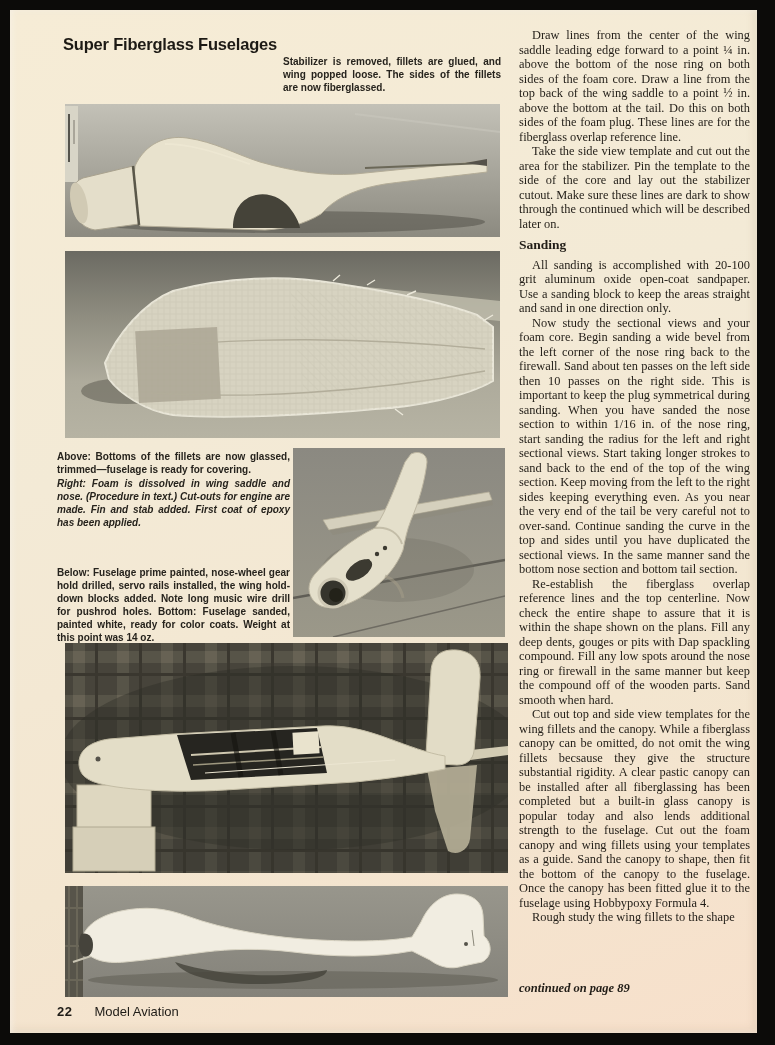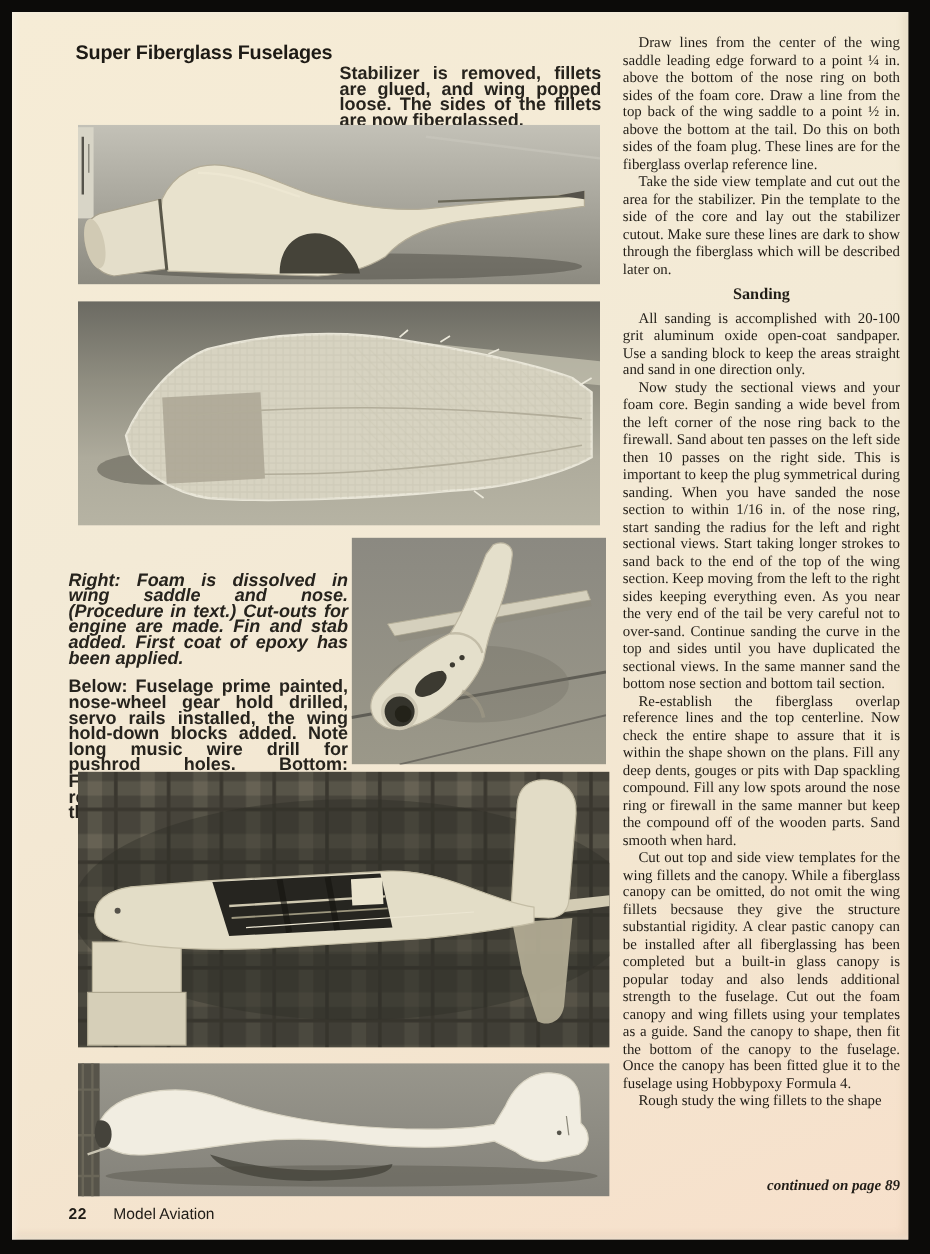--- a/index.html
+++ b/index.html
@@ -12,48 +12,48 @@
     position:absolute;left:10px;top:10px;width:747px;height:1023px;
     background:linear-gradient(160deg,#f6ecd6 0%,#f3ead6 38%,#f3e6d0 70%,#f7e0cb 100%);
     box-shadow:inset 2px 0 6px rgba(255,255,255,.45), inset -3px -3px 8px rgba(120,95,60,.12);
   }
   .title{
     position:absolute;left:53px;top:25px;margin:0;
     font-size:16.5px;font-weight:bold;letter-spacing:-.2px;color:#1d1a15;
   }
   .cap{
     position:absolute;margin:0;
-    font-size:15px;font-weight:bold;line-height:13.1px;
+    font-size:10px;font-weight:bold;line-height:13.1px;
     color:#26231d;text-align:justify;
   }
   .cap-top{left:273px;top:45px;width:218px;}
   .cap-above{left:47px;top:440px;width:233px;}
   .cap-right{left:47px;top:467px;width:233px;font-style:italic;}
   .cap-below{left:47px;top:556px;width:233px;}
   .photo{position:absolute;display:block;}
   #photo1{left:55px;top:94px;}
   #photo2{left:55px;top:241px;}
   #photo3{left:283px;top:438px;}
   #photo4{left:55px;top:633px;}
   #photo5{left:55px;top:876px;}
   .col-right{
     position:absolute;left:509px;top:18px;width:231px;height:952px;overflow:hidden;
     font-family:"Liberation Serif",serif;font-size:12.4px;line-height:14.5px;
     color:#211d17;text-align:justify;
   }
   .col-right p{margin:0;text-indent:13px;}
   .col-right p.noindent{text-indent:0;}
   .col-right h2{
-    margin:7px 0 5px 0;text-align:center;font-size:13.5px;font-weight:bold;
+    margin:7px 0 5px 0;text-align:left;font-size:13.5px;font-weight:bold;
     font-family:"Liberation Serif",serif;color:#211d17;text-indent:0;
   }
   .continued{
     position:absolute;left:509px;top:971px;width:231px;margin:0;
     font-family:"Liberation Serif",serif;font-style:italic;font-weight:bold;
-    font-size:12.5px;color:#211d17;text-align:right;
+    font-size:12.5px;color:#211d17;
   }
   .footer{
     position:absolute;left:47px;top:994px;color:#1f1c17;font-size:13px;
   }
   .footer .pg{font-weight:bold;margin-right:22px;letter-spacing:.5px;}
 </style>
 </head>
 <body>
 
 <div class="page">
@@ -108,22 +108,23 @@
     <ellipse cx="62" cy="140" rx="46" ry="13" fill="#565349" opacity=".5"></ellipse>
     <path d="M40,112 C52,84 78,52 108,40 C160,26 220,24 268,32 C320,40 380,52 412,64 L428,76 L428,130 C400,146 350,156 310,158 C250,164 160,168 108,164 C80,160 54,142 44,128 Z" fill="#d7d3c1" stroke="#e9e6d8" stroke-width="2"></path>
     <path d="M40,112 C52,84 78,52 108,40 C160,26 220,24 268,32 C320,40 380,52 412,64 L428,76 L428,130 C400,146 350,156 310,158 C250,164 160,168 108,164 C80,160 54,142 44,128 Z" fill="url(#weave)" opacity=".45"></path>
     <polygon points="225,38 412,64 420,128 240,150" fill="url(#weaved)" opacity=".4"></polygon>
     <rect x="72" y="78" width="82" height="72" fill="#a9a391" opacity=".8" transform="rotate(-3 113 114)"></rect>
     <path d="M88,96 C180,86 300,86 420,98" stroke="#b2ad9a" fill="none" stroke-width="1.3"></path>
     <path d="M86,142 C180,148 300,142 420,120" stroke="#b2ad9a" fill="none" stroke-width="1.3"></path>
     <path d="M268,30 l7,-6 M302,34 l8,-5 M342,44 l9,-4 M418,70 l10,-6 M330,158 l8,6" stroke="#ebe8da" stroke-width="1.4" fill="none"></path>
   </svg>
 
+  <p class="cap cap-above">Above: Bottoms of the fillets are now glassed, trimmed—fuselage is ready for covering.</p>
   <p class="cap cap-right">Right: Foam is dissolved in wing saddle and nose. (Procedure in text.) Cut-outs for engine are made. Fin and stab added. First coat of epoxy has been applied.</p>
-  <p class="cap cap-below">Below: Fuselage prime painted, nose-wheel gear hold drilled, servo rails installed, the wing hold-down blocks added. Note long music wire drill for pushrod holes. Bottom: Fuselage sanded, painted white, ready for color coats. Weight at this point was 17 oz.</p>
+  <p class="cap cap-below">Below: Fuselage prime painted, nose-wheel gear hold drilled, servo rails installed, the wing hold-down blocks added. Note long music wire drill for pushrod holes. Bottom: Fuselage sanded, painted white, ready for color coats. Weight at this point was 14 oz.</p>
 
   <svg id="photo3" class="photo" width="212" height="189" viewBox="0 0 212 189">
     <title>Fuselage with fin and stab added, nose ring and engine cut-outs visible</title>
     <defs>
       <linearGradient id="g3" x1="0" y1="0" x2="0" y2="1">
         <stop offset="0" stop-color="#8b8981"></stop>
           <stop offset="1" stop-color="#9b9889"></stop>
       </linearGradient>
     </defs>
     <rect width="212" height="189" fill="url(#g3)"></rect>
@@ -190,21 +191,21 @@
     <line x1="8" y1="76" x2="26" y2="70" stroke="#c9c4b2" stroke-width="2"></line>
     <path d="M16,58 C17,42 32,30 56,25 C80,20 100,22 122,30 C160,44 210,52 255,54 C295,56 325,55 347,51 L356,36 C364,18 377,8 392,8 C407,8 417,15 418,29 L419,50 C428,58 427,71 417,76 L398,80 C386,84 374,81 365,74 L347,65 C310,72 268,71 228,66 C195,62 165,63 140,66 C115,69 85,74 60,76 C40,78 22,74 16,58 Z" fill="#f1ede1" stroke="#d9d4c3" stroke-width="1"></path>
     <path d="M110,76 C160,92 220,92 262,84 C262,92 240,97 200,98 C160,99 120,92 110,76 Z" fill="#45433b" opacity=".8"></path>
     <path d="M16,48 C13,56 13,64 18,70 C24,72 28,67 28,59 C28,51 23,46 16,48 Z" fill="#45433b"></path>
     <circle cx="401" cy="58" r="2" fill="#55534a"></circle>
     <line x1="407" y1="44" x2="409" y2="60" stroke="#8a8779" stroke-width="1"></line>
   </svg>
 
   <div class="col-right">
     <p>Draw lines from the center of the wing saddle leading edge forward to a point ¼ in. above the bottom of the nose ring on both sides of the foam core. Draw a line from the top back of the wing saddle to a point ½ in. above the bottom at the tail. Do this on both sides of the foam plug. These lines are for the fiberglass overlap reference line.</p>
-    <p>Take the side view template and cut out the area for the stabilizer. Pin the template to the side of the core and lay out the stabilizer cutout. Make sure these lines are dark to show through the fiberglass which will be described later on.</p>
+    <p>Take the side view template and cut out the area for the stabilizer. Pin the template to the side of the core and lay out the stabilizer cutout. Make sure these lines are dark to show through the continued which will be described later on.</p>
     <h2>Sanding</h2>
     <p>All sanding is accomplished with 20-100 grit aluminum oxide open-coat sandpaper. Use a sanding block to keep the areas straight and sand in one direction only.</p>
     <p>Now study the sectional views and your foam core. Begin sanding a wide bevel from the left corner of the nose ring back to the firewall. Sand about ten passes on the left side then 10 passes on the right side. This is important to keep the plug symmetrical during sanding. When you have sanded the nose section to within 1/16 in. of the nose ring, start sanding the radius for the left and right sectional views. Start taking longer strokes to sand back to the end of the top of the wing section. Keep moving from the left to the right sides keeping everything even. As you near the very end of the tail be very careful not to over-sand. Continue sanding the curve in the top and sides until you have duplicated the sectional views. In the same manner sand the bottom nose section and bottom tail section.</p>
     <p>Re-establish the fiberglass overlap reference lines and the top centerline. Now check the entire shape to assure that it is within the shape shown on the plans. Fill any deep dents, gouges or pits with Dap spackling compound. Fill any low spots around the nose ring or firewall in the same manner but keep the compound off of the wooden parts. Sand smooth when hard.</p>
     <p>Cut out top and side view templates for the wing fillets and the canopy. While a fiberglass canopy can be omitted, do not omit the wing fillets becsause they give the structure substantial rigidity. A clear pastic canopy can be installed after all fiberglassing has been completed but a built-in glass canopy is popular today and also lends additional strength to the fuselage. Cut out the foam canopy and wing fillets using your templates as a guide. Sand the canopy to shape, then fit the bottom of the canopy to the fuselage. Once the canopy has been fitted glue it to the fuselage using Hobbypoxy Formula 4.</p>
     <p>Rough study the wing fillets to the shape</p>
   </div>
 
   <p class="continued">continued on page 89</p>
 

